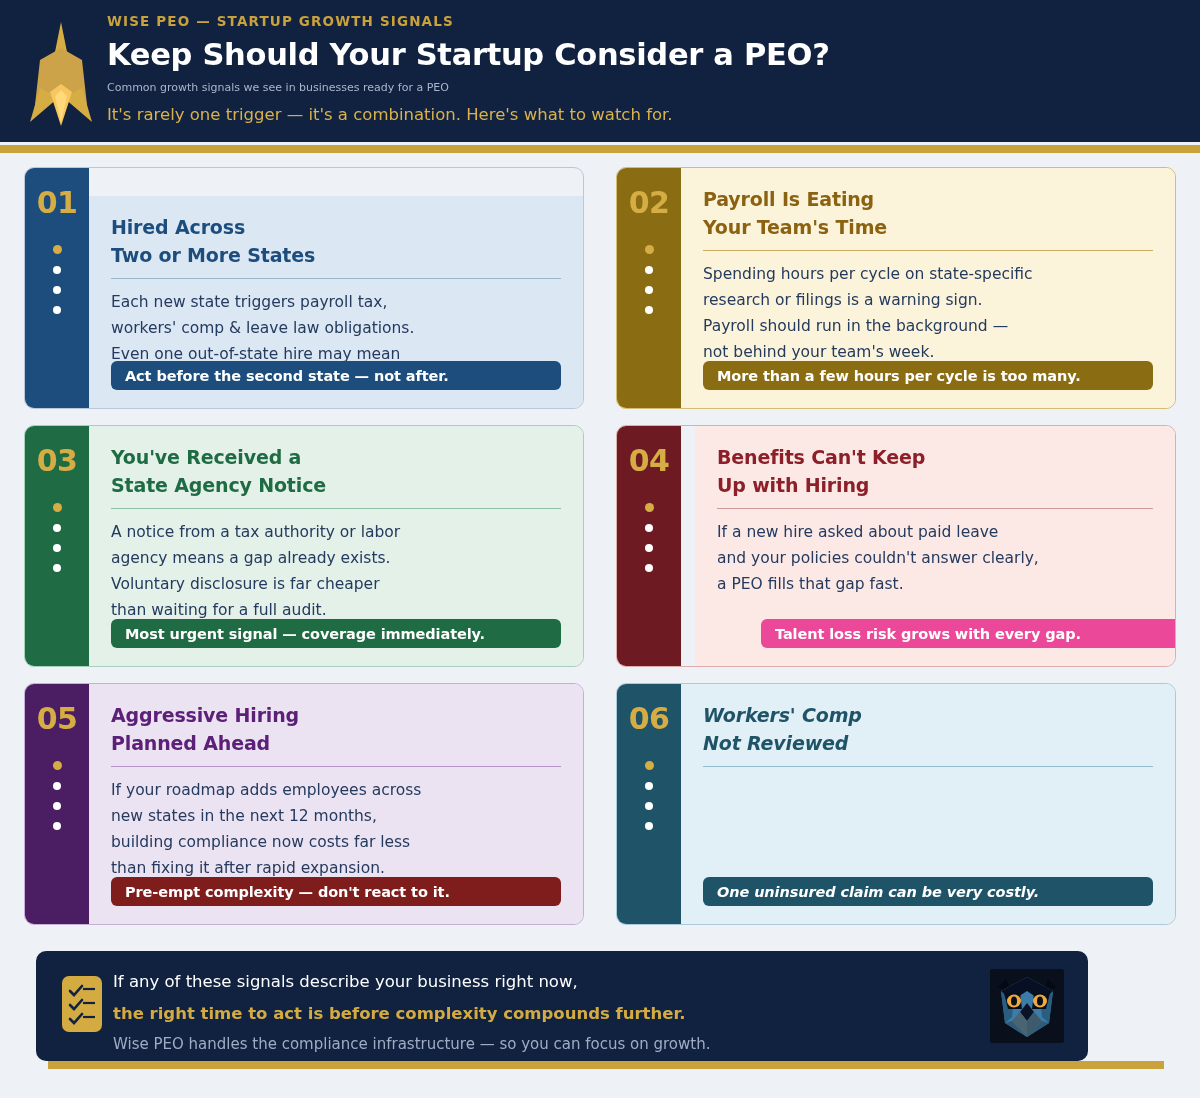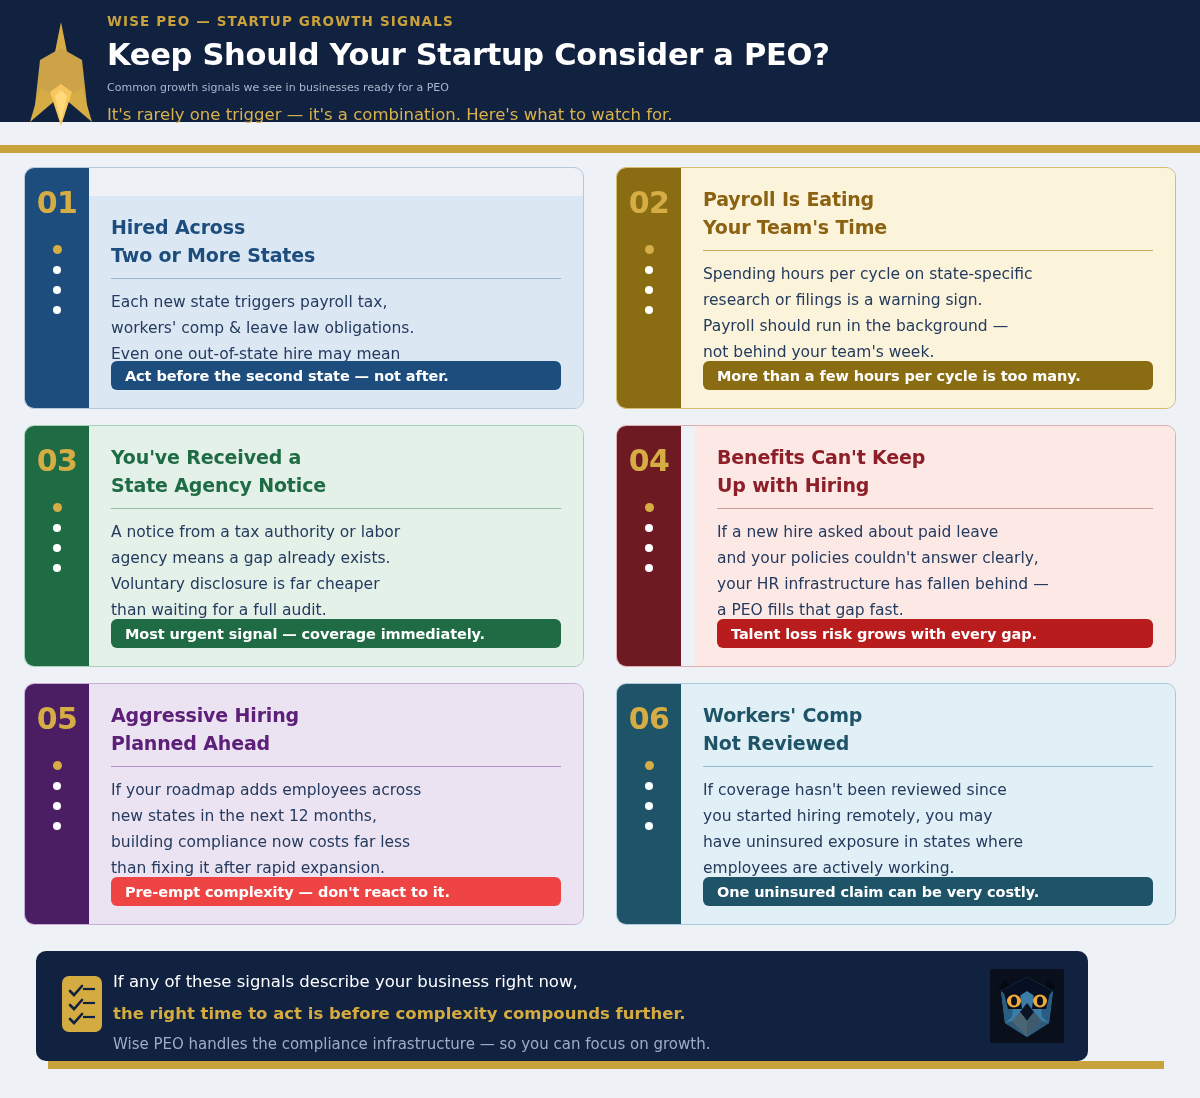--- a/index.html
+++ b/index.html
@@ -7,21 +7,21 @@
   html, body {
     width: 1200px; height: 1098px;
     background: #eef1f6;
     font-family: "DejaVu Sans", sans-serif;
     overflow: hidden;
   }
   .page { position: relative; width: 1200px; height: 1098px; background: #eef1f6; }
 
   
   .header {
-    position: absolute; left: 0; top: 0; width: 1200px; height: 122px;
+    position: absolute; left: 0; top: 0; width: 1200px; height: 142px;
     background: #112240;
   }
   .header-rule {
     position: absolute; left: 0; top: 145px; width: 1200px; height: 8px;
     background: #c9a23c;
   }
   .logo-rocket {
     position: absolute; left: 22px; top: 18px; width: 78px; height: 112px;
   }
   .header-text { position: absolute; left: 107px; top: 13px; width: 1060px; }
@@ -244,24 +244,23 @@
       </div>
       <div class="body" style="background: rgb(252, 233, 230);">
         <div class="card-title" style="color: rgb(141, 31, 40);">
           <div>Benefits Can't Keep</div>
           <div>Up with Hiring</div>
         </div>
         <div class="divider" style="background: rgb(207, 154, 154);"></div>
         <div class="card-text">
           <div>If a new hire asked about paid leave</div>
           <div>and your policies couldn't answer clearly,</div>
-          <div>your HR infrastructure has fallen behind —</div>
           <div>a PEO fills that gap fast.</div>
         </div>
-        <div class="pill" style="background: #b91c1c;">Talent loss risk grows with every gap.</div>
+        <div class="pill" style="background: #ec4899; margin-left: 44px;">Talent loss risk grows with every gap.</div>
       </div>
     </div>
 
     <div class="card" style="border-color: rgb(199, 174, 216);">
       <div class="rail" style="background: rgb(75, 29, 99);">
         <div class="rail-num">05</div>
         <div class="dots">
           <div class="dot gold"></div>
           <div class="dot"></div>
           <div class="dot"></div>
@@ -273,46 +272,40 @@
           <div>Aggressive Hiring</div>
           <div>Planned Ahead</div>
         </div>
         <div class="divider" style="background: rgb(183, 149, 204);"></div>
         <div class="card-text">
           <div>If your roadmap adds employees across</div>
           <div>new states in the next 12 months,</div>
           <div>building compliance now costs far less</div>
           <div>than fixing it after rapid expansion.</div>
         </div>
-        <div class="pill" style="background: #ef4444;">Pre-empt complexity — don't react to it.</div>
+        <div class="pill" style="background: #7f1d1d;">Pre-empt complexity — don't react to it.</div>
       </div>
     </div>
 
     <div class="card" style="border-color: rgb(169, 203, 217);">
       <div class="rail" style="background: rgb(31, 84, 104);">
         <div class="rail-num">06</div>
         <div class="dots">
           <div class="dot gold"></div>
           <div class="dot"></div>
           <div class="dot"></div>
           <div class="dot"></div>
         </div>
       </div>
-      <div class="body" style="background: rgb(225, 240, 246);">
+      <div class="body" style="background: rgb(225, 240, 246); font-style: italic;">
         <div class="card-title" style="color: rgb(31, 84, 104);">
           <div>Workers' Comp</div>
           <div>Not Reviewed</div>
         </div>
         <div class="divider" style="background: rgb(147, 188, 205);"></div>
-        <div class="card-text">
-          <div>If coverage hasn't been reviewed since</div>
-          <div>you started hiring remotely, you may</div>
-          <div>have uninsured exposure in states where</div>
-          <div>employees are actively working.</div>
-        </div>
         <div class="pill" style="background: rgb(31, 84, 104);">One uninsured claim can be very costly.</div>
       </div>
     </div>
 
   </div>
 
   <div class="footer" style="background: rgb(17, 34, 64);">
     <div class="check-icon">
       <svg viewBox="0 0 40 56" width="40" height="56">
         <path d="M8 15 L12 19 L20 10" stroke="#112240" stroke-width="2.6" fill="none" stroke-linecap="round"></path>

